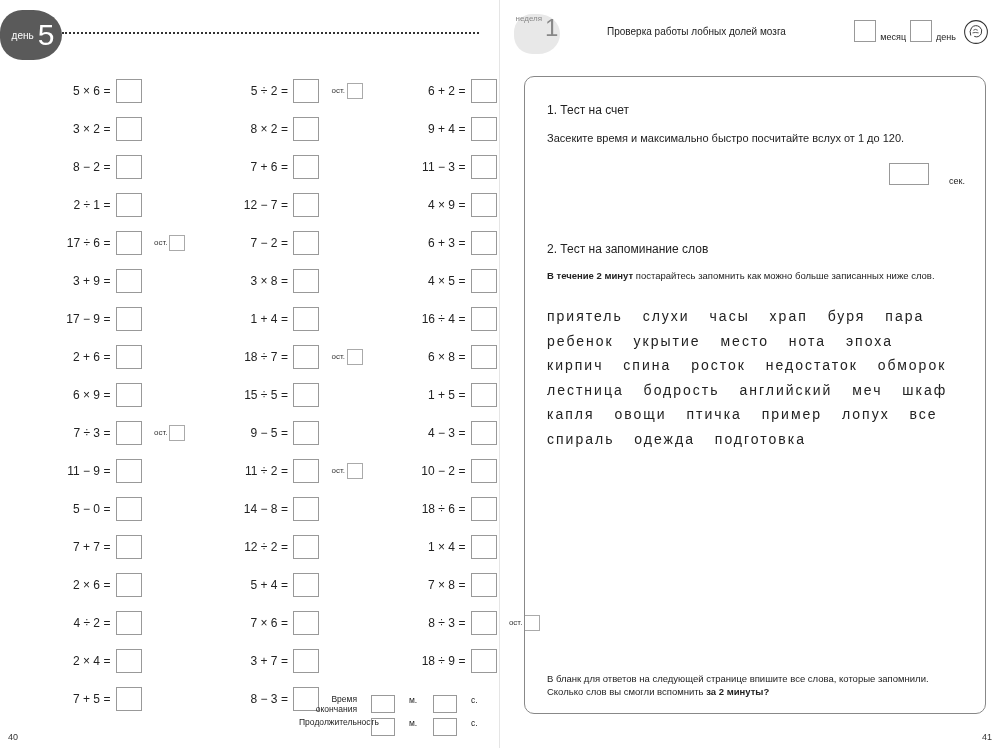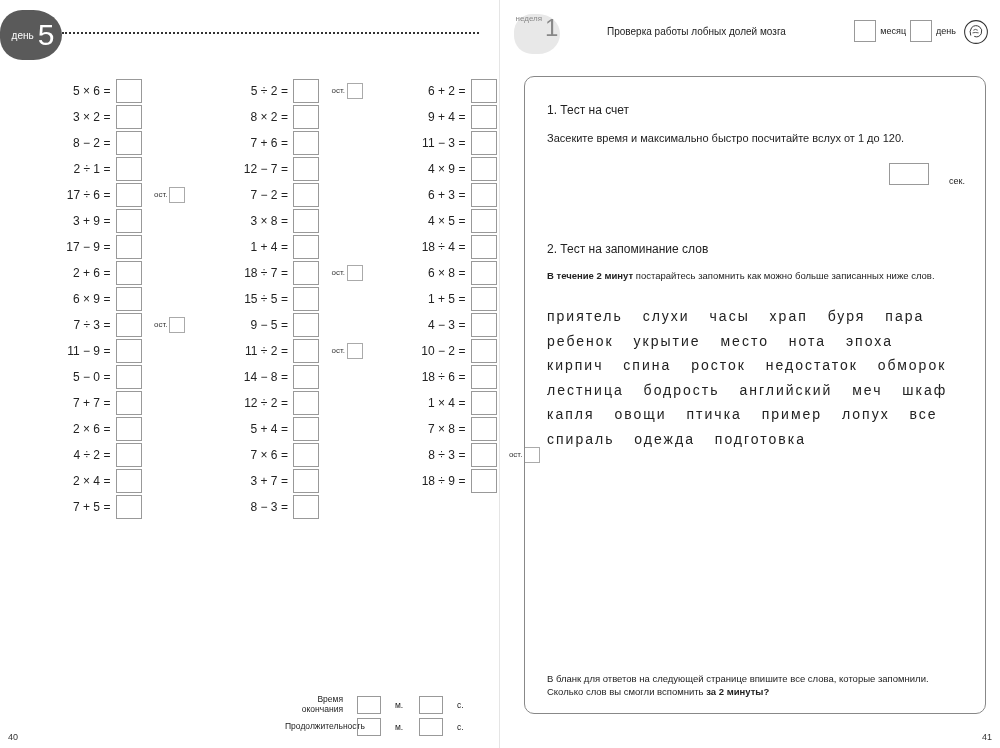--- a/index.html
+++ b/index.html
@@ -45,21 +45,21 @@
     height: 0;
   }
 
   
   .problems {
     position: absolute;
     top: 78px; left: 30px; right: 12px; bottom: 30px;
     display: flex;
     gap: 22px;
   }
-  .pcol { flex: 1; display: flex; flex-direction: column; gap: 1px; }
+  .pcol { flex: 1; display: flex; flex-direction: column; gap: 13px; }
   .prow {
     display: flex; align-items: center;
     height: 25px;
     font-size: 12px;
     white-space: nowrap;
   }
   .expr { width: 70px; text-align: right; letter-spacing: 0px; }
   .eq { width: 14px; text-align: center; }
   .ans {
     width: 26px; height: 24px;
@@ -69,24 +69,24 @@
   }
   .rem-label { font-size: 8px; margin-left: 12px; margin-right: 2px; color: #333; }
   .rem-box {
     width: 16px; height: 16px;
     border: 1px solid #aaa;
     display: inline-block;
   }
 
   .timing {
     position: absolute;
-    right: 32px;
+    right: 18px;
     font-size: 8.5px;
     display: flex;
-    align-items: center;
+    align-items: flex-start;
     gap: 14px;
   }
   .timing .tlabel { width: 58px; text-align: right; line-height: 1.1; }
   .timing .tbox { width: 24px; height: 18px; border: 1px solid #999; }
   .timing .tunit { width: 10px; }
   .timing-1 { bottom: 34px; }
   .timing-2 { bottom: 12px; }
 
   .pageno-left {
     position: absolute; bottom: 6px; left: 8px; font-size: 9px; color: #333;
@@ -106,21 +106,21 @@
   }
   .week-badge .wlabel { font-size: 8px; }
   .week-badge .wnum { font-size: 24px; font-weight: 300; }
   .check-title {
     position: absolute; top: 26px; left: 74px;
     font-size: 10px;
     padding-left: 33px;
   }
   .date-entry {
     position: absolute; top: 20px; right: 44px;
-    display: flex; align-items: center; gap: 4px;
+    display: flex; align-items: flex-end; gap: 4px;
     font-size: 9px;
   }
   .date-entry .dbox { width: 22px; height: 22px; border: 1px solid #999; }
   .brain-icon {
     position: absolute; top: 18px; right: 10px;
     width: 28px; height: 28px;
   }
   .brain-icon svg { width: 100%; height: 100%; }
 
   
@@ -385,21 +385,21 @@
             <span class="expr">6 + 3</span>
             <span class="eq">=</span>
             <span class="ans"></span>
           </div>
           <div class="prow">
             <span class="expr">4 × 5</span>
             <span class="eq">=</span>
             <span class="ans"></span>
           </div>
           <div class="prow">
-            <span class="expr">18 ÷ 4</span>
+            <span class="expr">16 ÷ 4</span>
             <span class="eq">=</span>
             <span class="ans"></span>
           </div>
           <div class="prow">
             <span class="expr">6 × 8</span>
             <span class="eq">=</span>
             <span class="ans"></span>
           </div>
           <div class="prow">
             <span class="expr">1 + 5</span>

